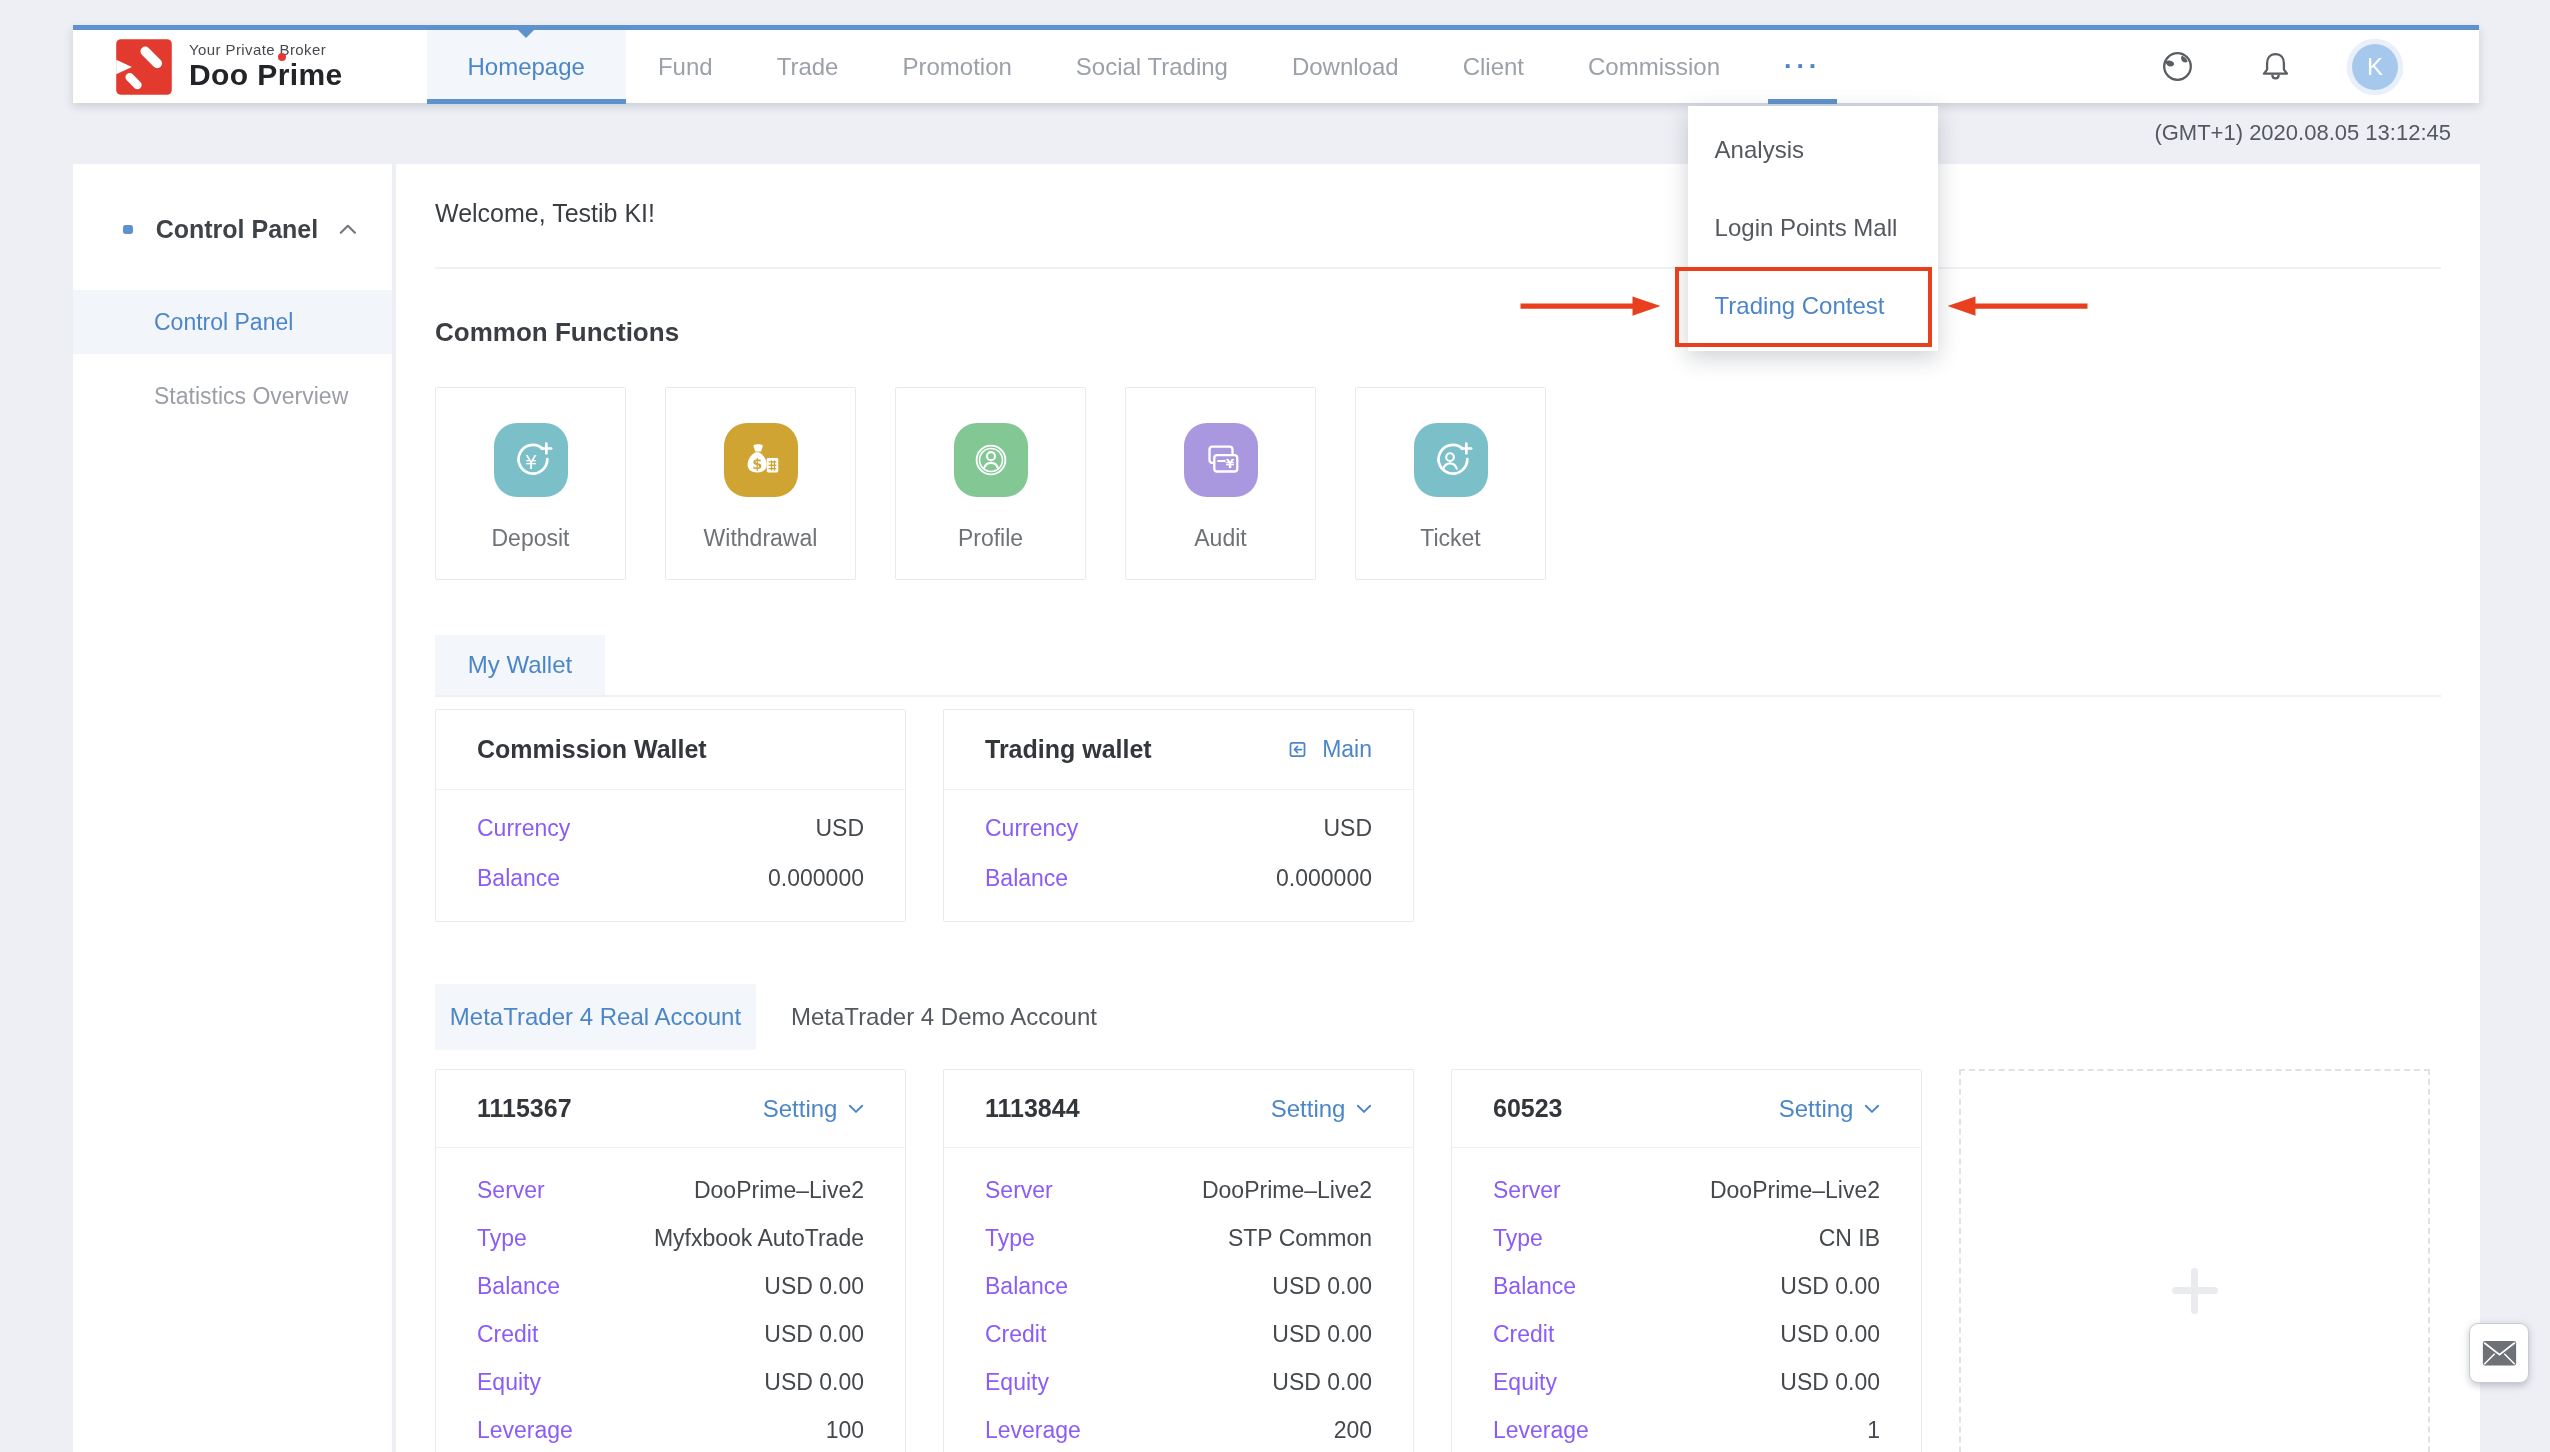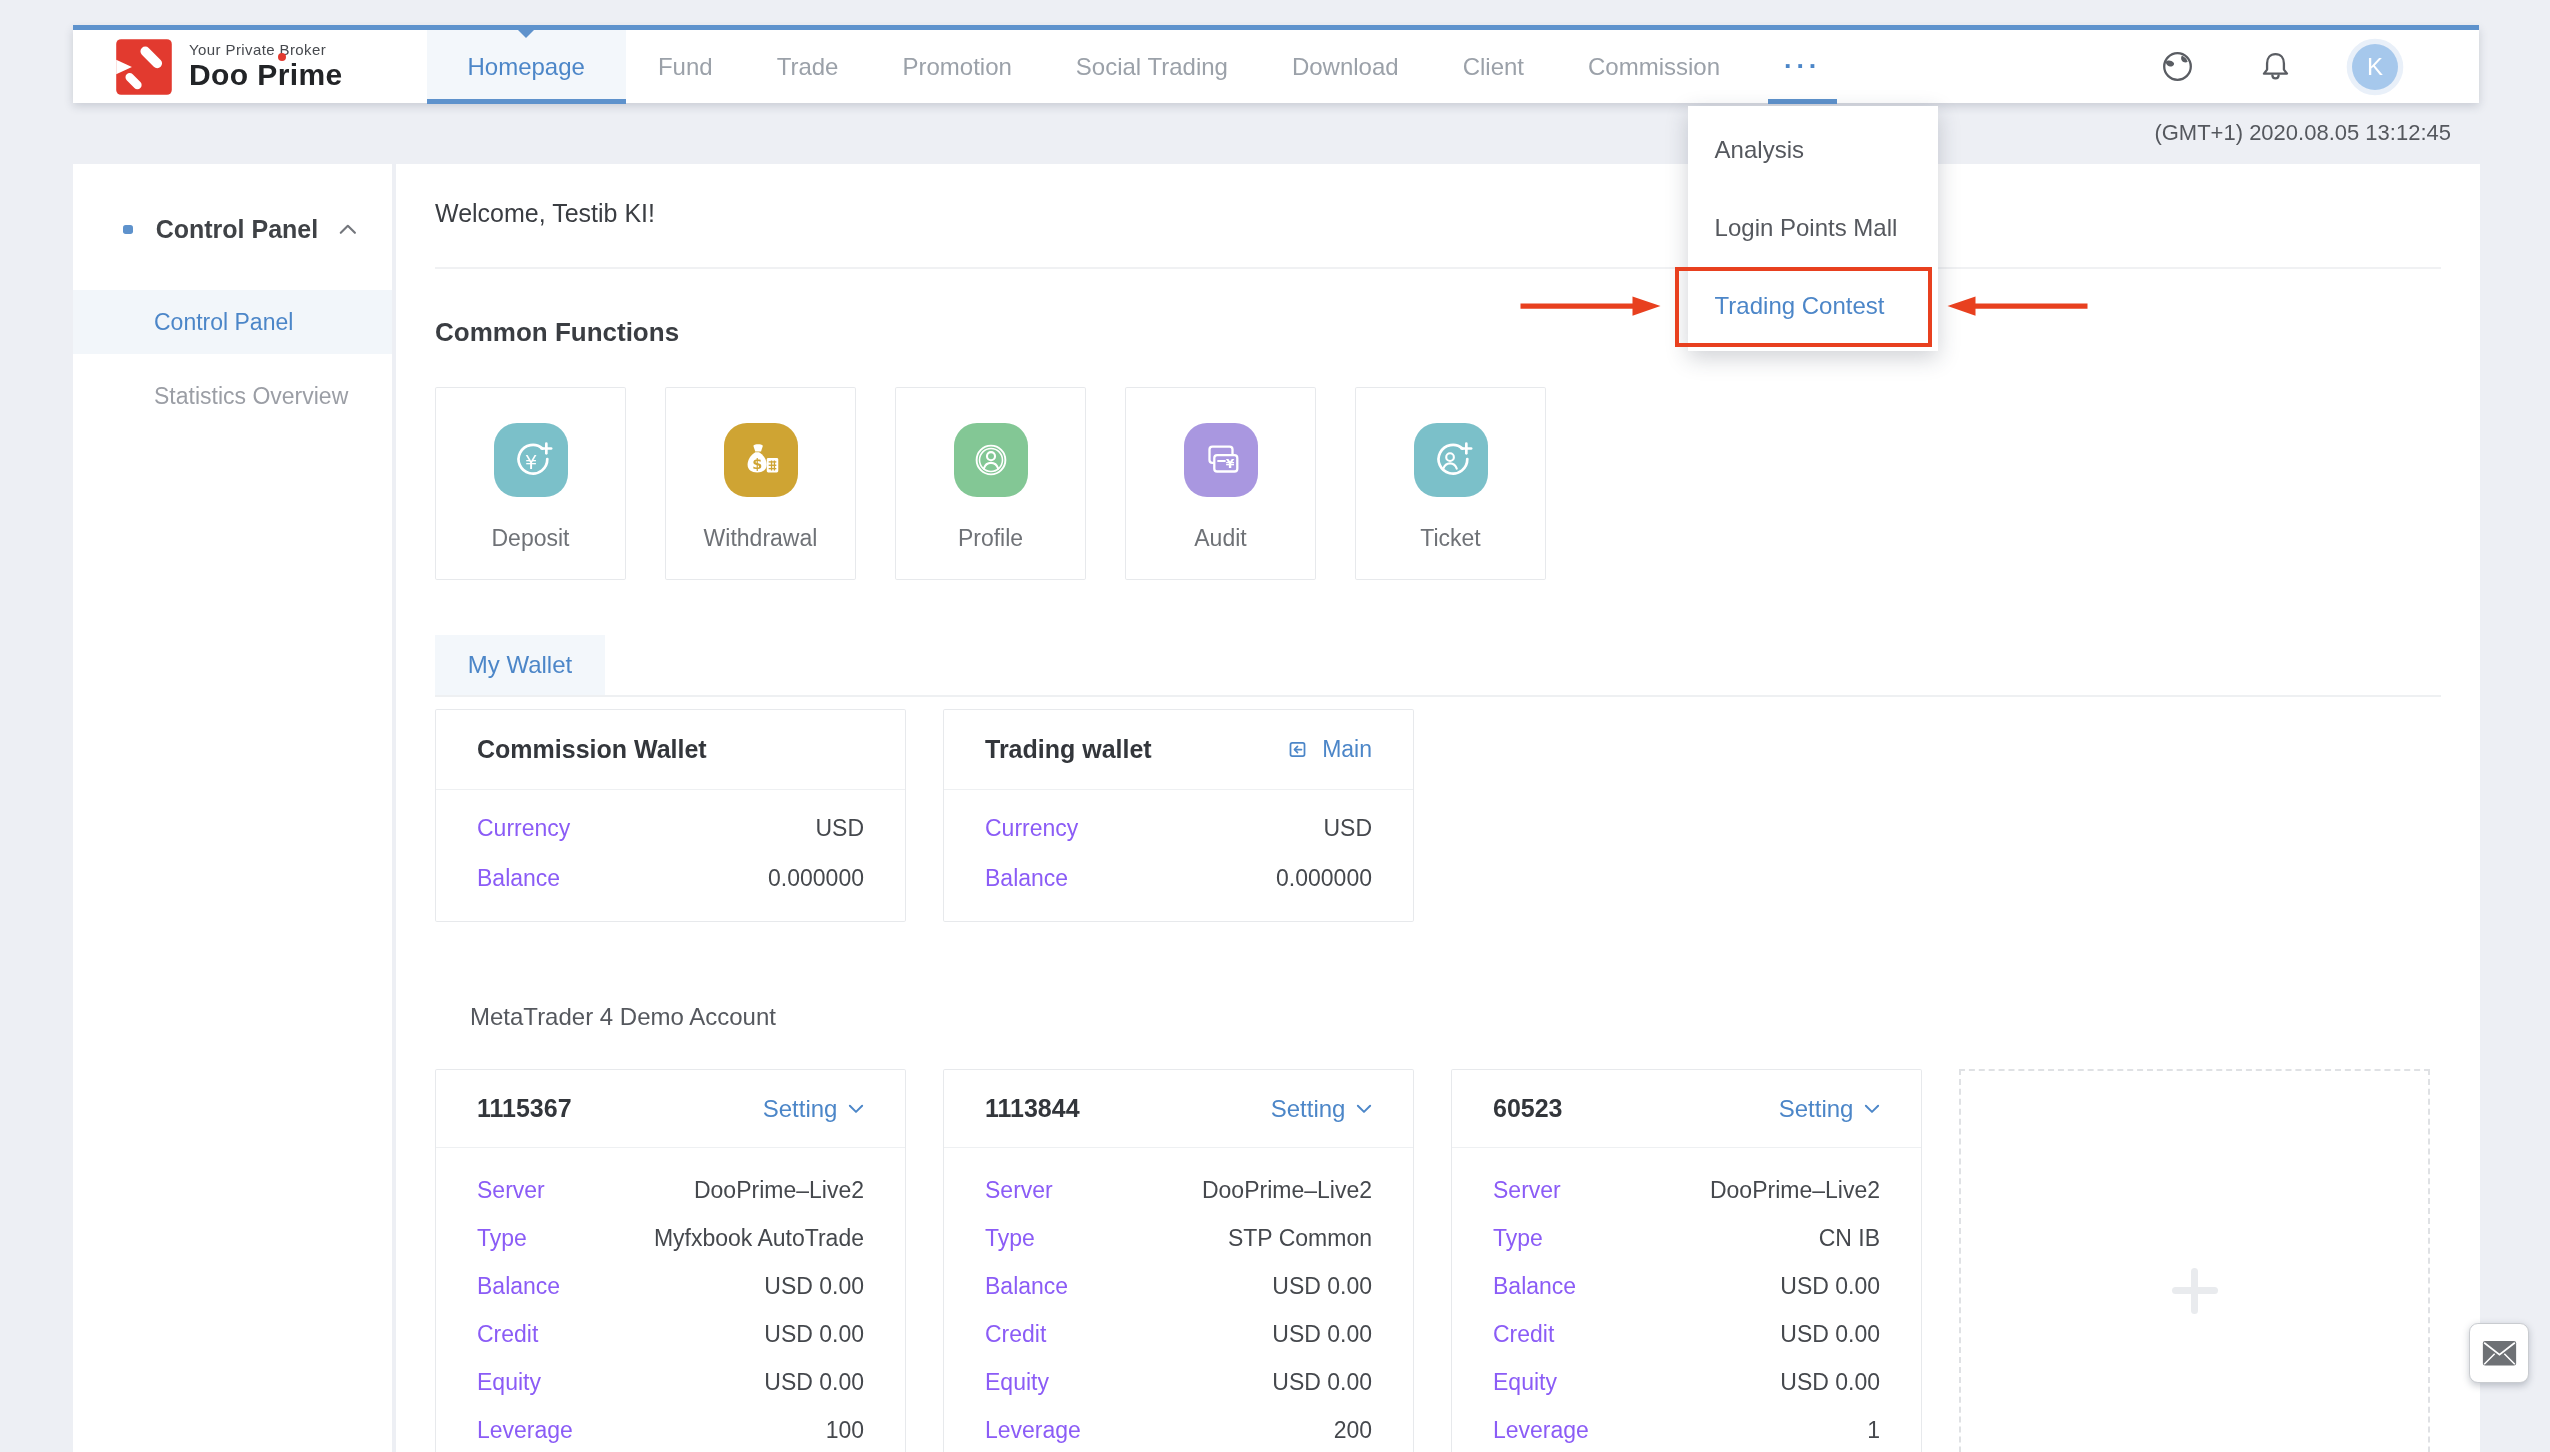--- a/index.html
+++ b/index.html
@@ -368,20 +368,21 @@
         </div>
         <div class="field-row">
           <span class="field-label">Balance</span>
           <span class="field-value">0.000000</span>
         </div>
       </div>
     </div>
   </div>
 
   <div class="acct-tabs">
+    <div class="acct-tab active">MetaTrader 4 Real Account</div>
     <div class="acct-tab plain">MetaTrader 4 Demo Account</div>
   </div>
 
   <div class="acct-row">
 
     <div class="card acct-card">
       <div class="card-header">
         <span class="card-title">1115367</span>
         <span class="setting-link">
           <span>Setting</span>

